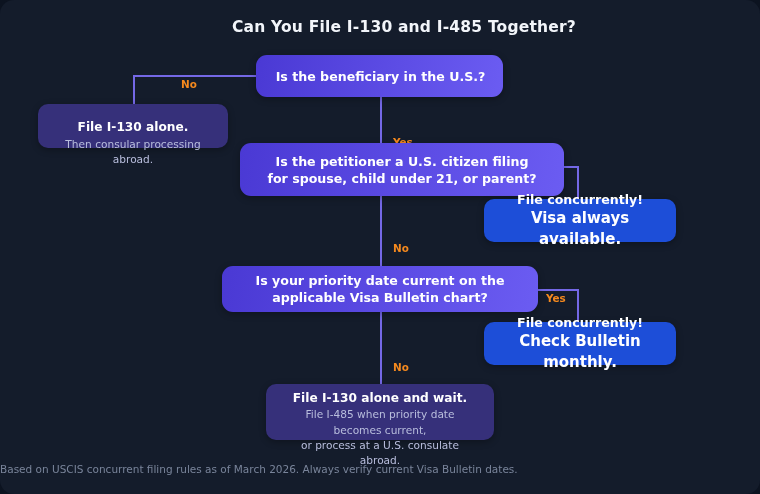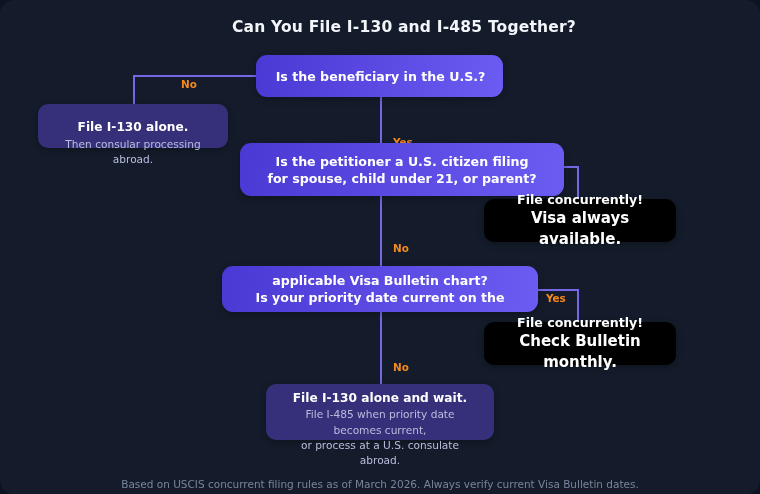--- a/index.html
+++ b/index.html
@@ -34,25 +34,24 @@
     font-size: 15.5px;
     font-weight: bold;
     letter-spacing: 0.2px;
     margin-left: 24px;
   }
   .footer {
     position: absolute;
     left: 0;
     top: 463px;
     width: 760px;
-    text-align: center;
+    text-align: left;
     color: #79849a;
     font-size: 10.5px;
     font-weight: normal;
-    margin-top: 15px;
   }
   .node {
     position: absolute;
     box-sizing: border-box;
     display: flex;
     flex-direction: column;
     align-items: center;
     justify-content: center;
     text-align: center;
     border-radius: 11px;
@@ -66,21 +65,21 @@
     padding: 4px 14px;
     box-shadow: 0 2px 7px rgba(0,0,0,0.30);
   }
   .node-wait {
     background: #36307a;
     border-radius: 10px;
     padding: 6px 14px;
     box-shadow: 0 2px 7px rgba(0,0,0,0.30);
   }
   .node-action {
-    background: #000000;
+    background: #1d4ed8;
     border-radius: 10px;
     padding: 5px 22px;
     box-shadow: 0 2px 7px rgba(0,0,0,0.30);
   }
   .node-wait .headline {
     color: #ffffff;
     font-size: 12.2px;
     font-weight: bold;
     line-height: 1.4;
     margin-top: 34px;
@@ -161,22 +160,22 @@
     <span>Is the petitioner a U.S. citizen filing</span>
     <span>for spouse, child under 21, or parent?</span>
   </div>
 
   <div class="node node-action" style="left:484px; top:199px; width:192px; height:43px;">
     <span class="headline">File concurrently!</span>
     <span class="sub">Visa always available.</span>
   </div>
 
   <div class="node node-decision" style="left:222px; top:266px; width:316px; height:46px;">
+    <span>Is your priority date current on the</span>
     <span>applicable Visa Bulletin chart?</span>
-    <span>Is your priority date current on the</span>
   </div>
 
   <div class="node node-action" style="left:484px; top:322px; width:192px; height:43px;">
     <span class="headline">File concurrently!</span>
     <span class="sub">Check Bulletin monthly.</span>
   </div>
 
   <div class="node node-wait" style="left:266px; top:384px; width:228px; height:56px;">
     <span class="headline">File I-130 alone and wait.</span>
     <span class="sub">File I-485 when priority date becomes current,</span>

